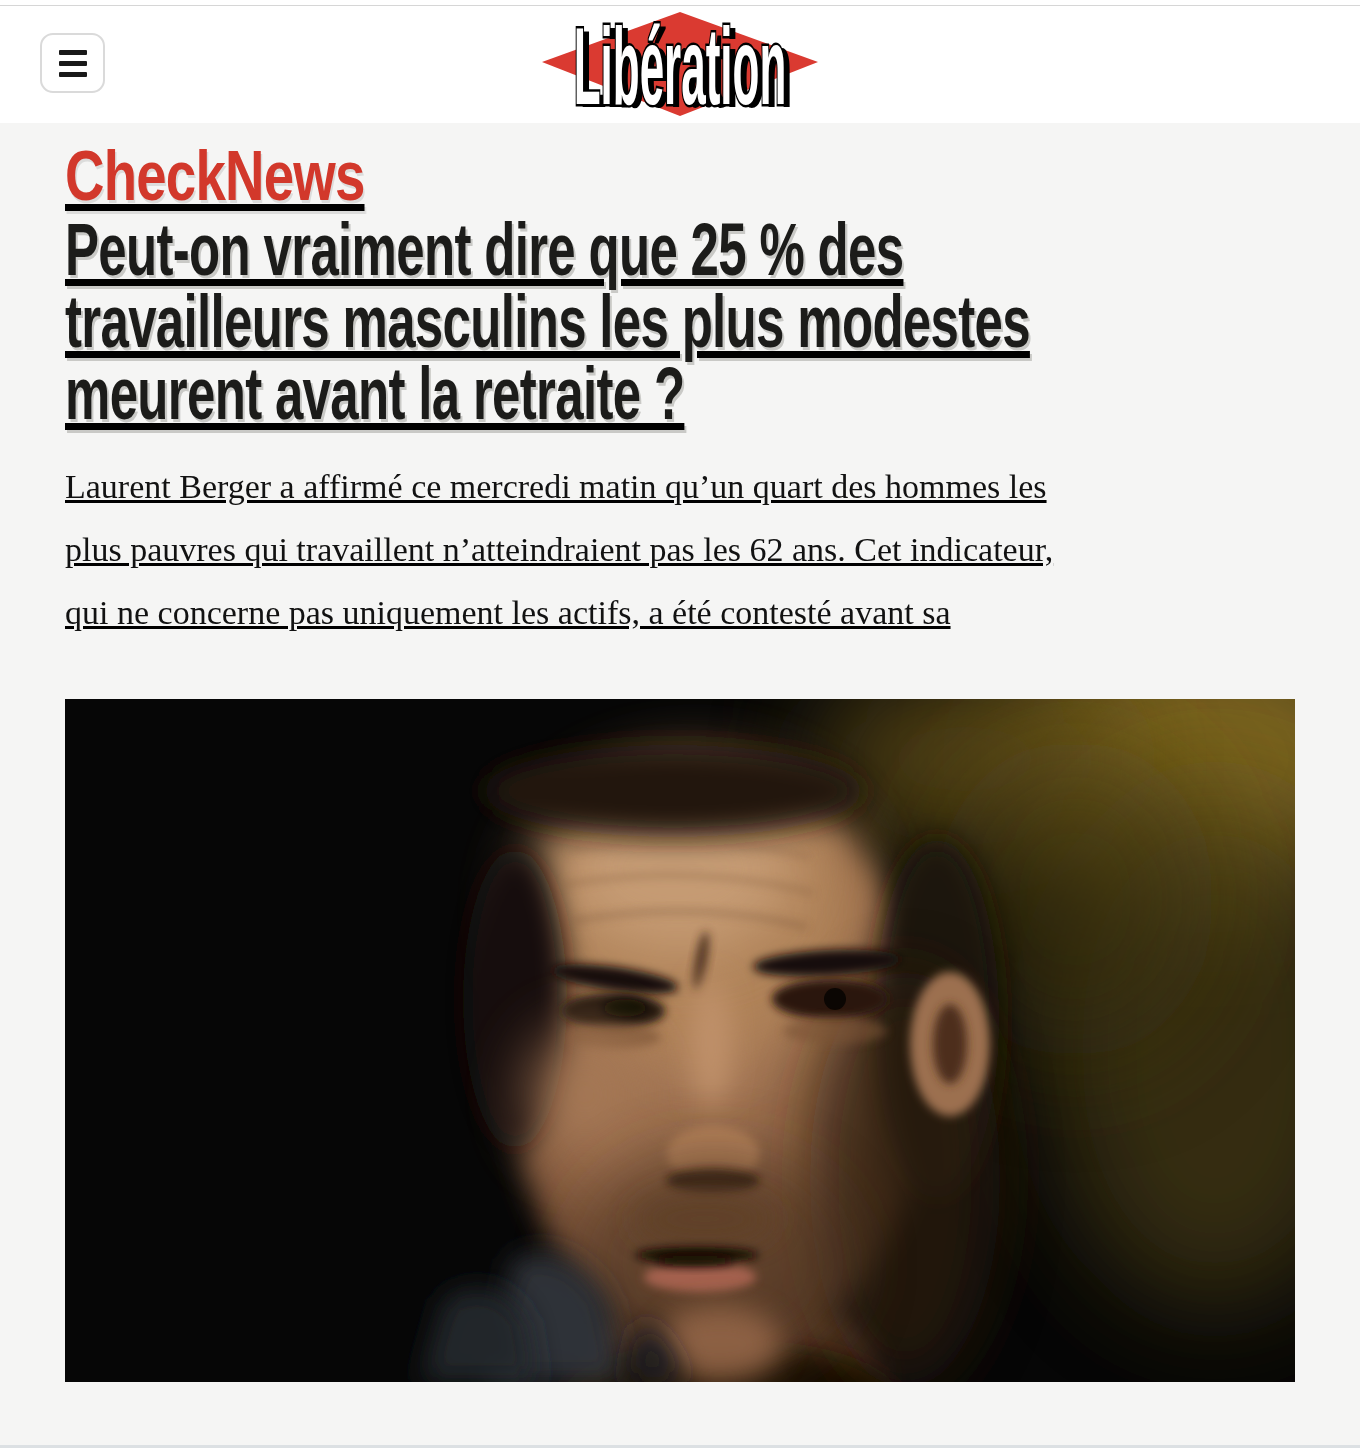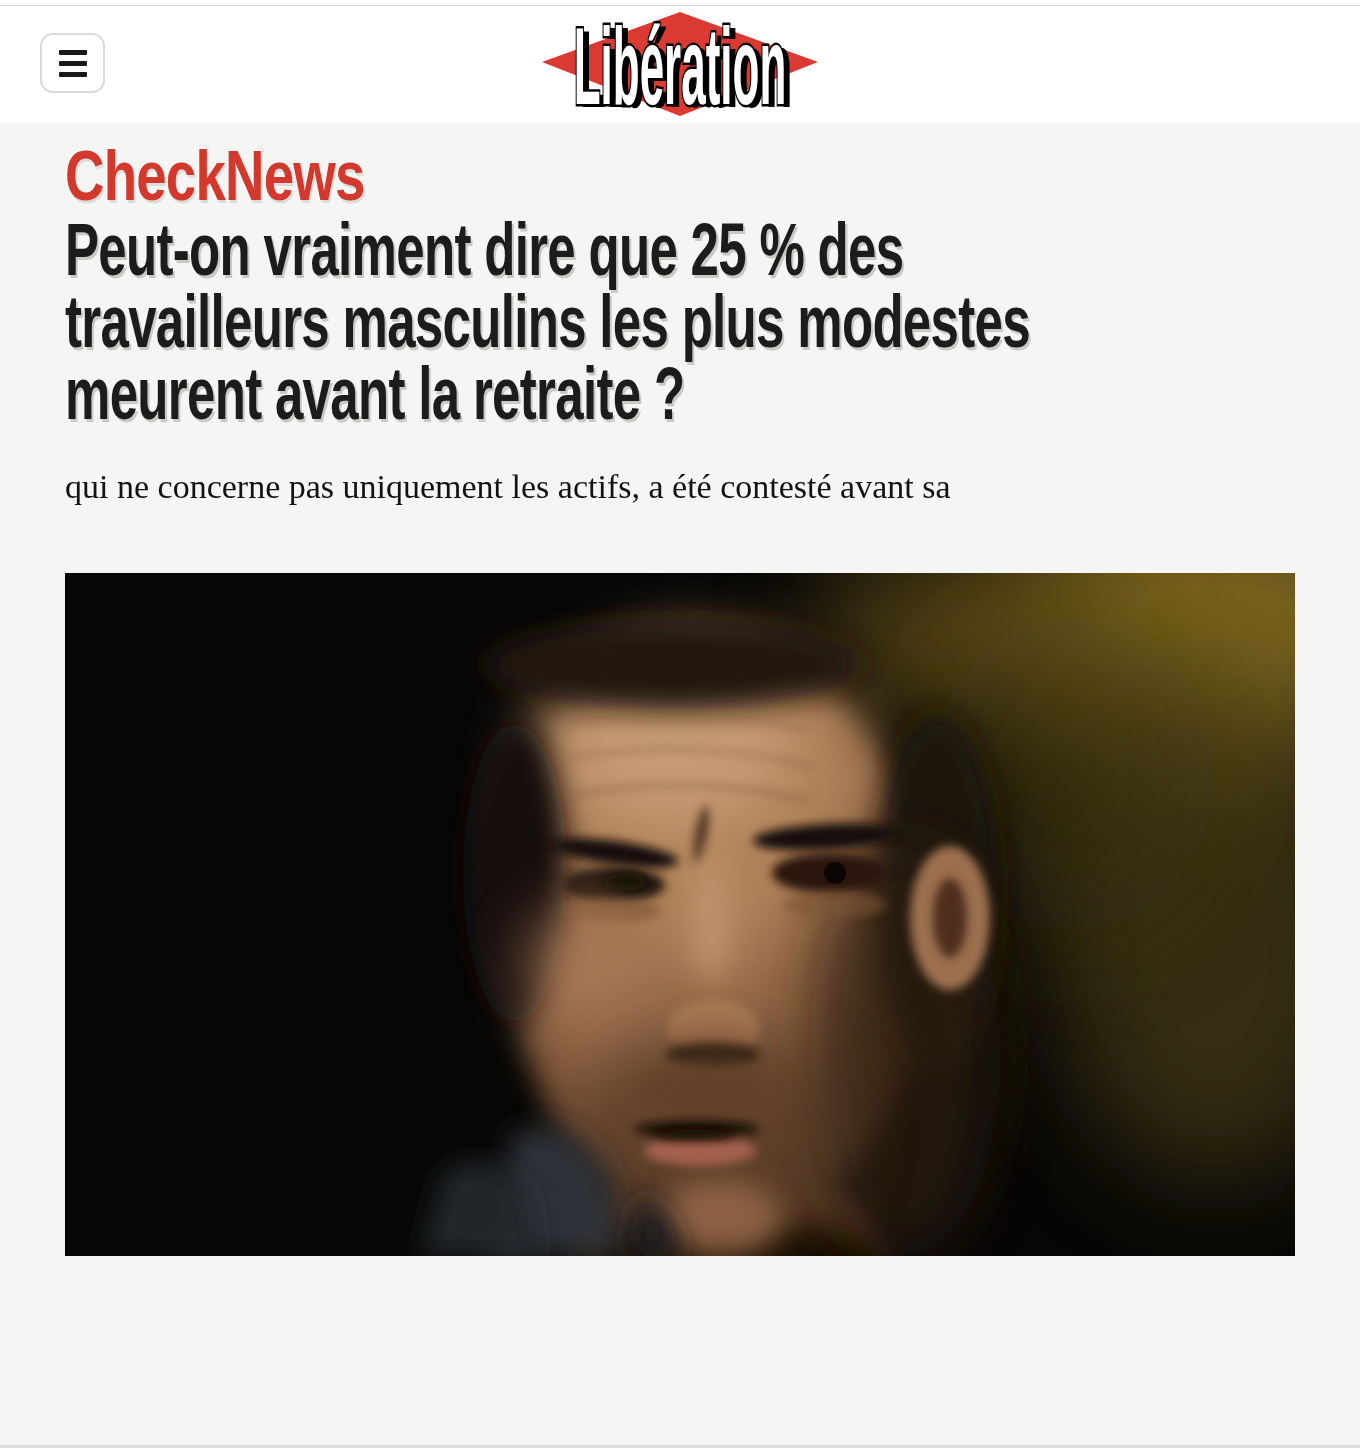--- a/index.html
+++ b/index.html
@@ -14,21 +14,21 @@
   .menu-btn{
     position:absolute;left:40px;top:27px;width:65px;height:60px;box-sizing:border-box;
     background:#ffffff;border:2px solid #dadada;border-radius:13px;
     display:flex;flex-direction:column;justify-content:center;align-items:center;gap:6px;
     cursor:pointer;padding:0;
   }
   .menu-btn .bar{width:28px;height:5px;background:#191919;border-radius:1px;}
   .logo-link{position:absolute;left:50%;top:2px;transform:translateX(-50%);display:block;width:280px;height:110px;}
   .logo-link svg{display:block;}
 
-  .article-main{padding:18px 65px 8px;}
+  .article-main{padding:18px 65px 8px;text-decoration:underline;}
   .rubric{
     display:block;font-size:70px;line-height:70px;font-weight:700;letter-spacing:-1px;
     color:#d2382b;text-decoration:none;
     transform:scaleX(0.78);transform-origin:left top;
     text-shadow:2px 3px 0 rgba(0,0,0,0.10);
     white-space:nowrap;
   }
   .headline{
     margin:2px 0 0;font-size:75px;line-height:72px;font-weight:700;letter-spacing:-1px;
     color:#1c1c1a;
@@ -72,20 +72,22 @@
 <main class="article-main">
   <a class="rubric" href="#">CheckNews</a>
 
   <h1 class="headline">
     <div class="hl-line">Peut-on vraiment dire que 25 % des</div>
     <div class="hl-line">travailleurs masculins les plus modestes</div>
     <div class="hl-line">meurent avant la retraite ?</div>
   </h1>
 
   <p class="standfirst">
+    <span class="sf-line" style="display:block">Laurent Berger a affirmé ce mercredi matin qu’un quart des hommes les</span>
+    <span class="sf-line" style="display:block">plus pauvres qui travaillent n’atteindraient pas les 62 ans. Cet indicateur,</span>
     <span class="sf-line" style="display:block">qui ne concerne pas uniquement les actifs, a été contesté avant sa</span>
   </p>
 
   <figure class="photo-figure" role="img">
     <svg width="1230" height="683" viewBox="0 0 1230 683">
       <defs>
         <filter id="b1" x="-60%" y="-60%" width="220%" height="220%">
             <feGaussianBlur stdDeviation="5"></feGaussianBlur>
           </filter>
         <filter id="b2" x="-60%" y="-60%" width="220%" height="220%">

